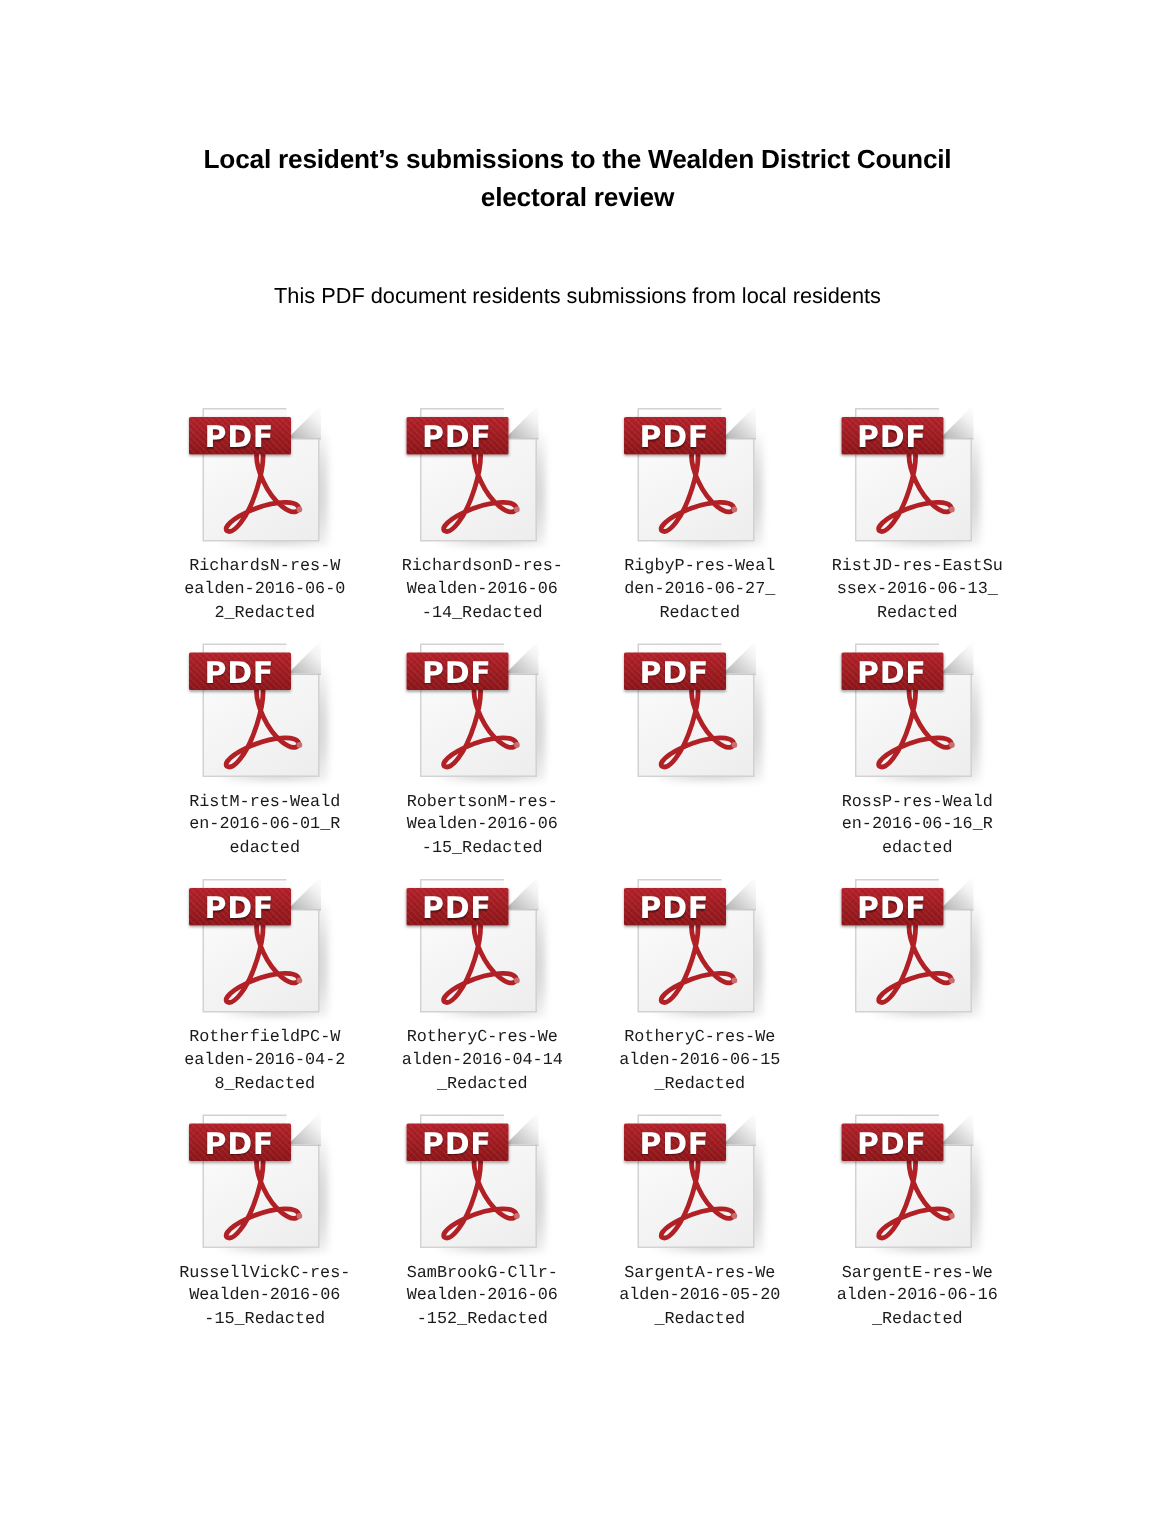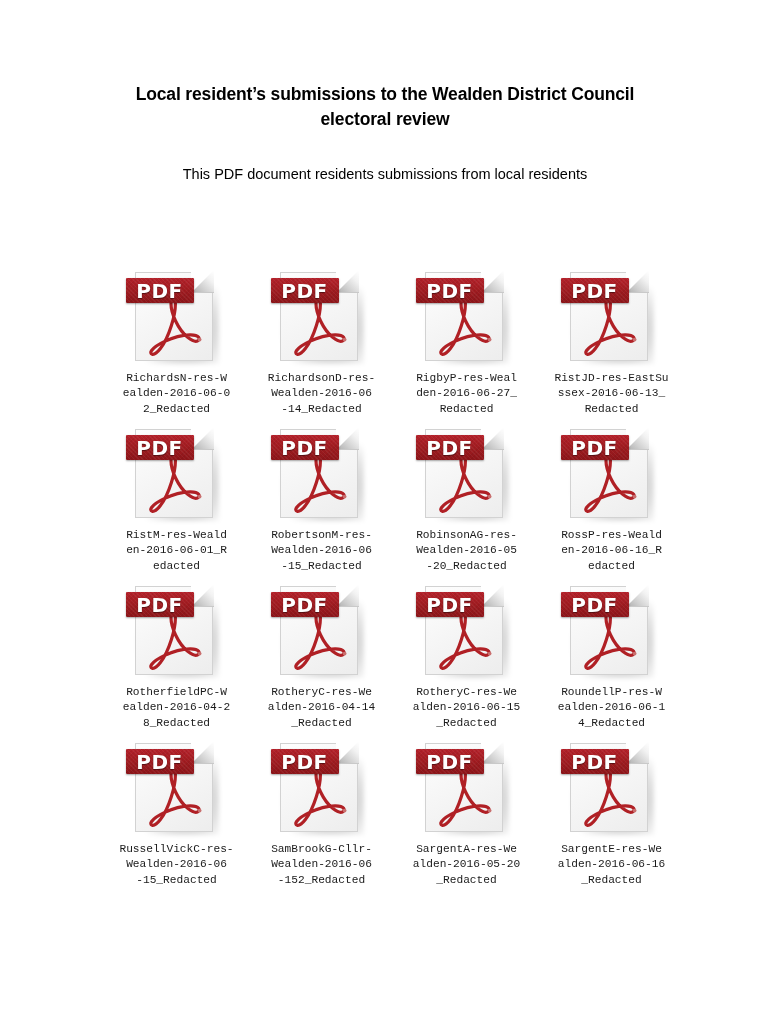--- a/index.html
+++ b/index.html
@@ -26,21 +26,21 @@
   
   .header {
     padding-top: 78px;
     text-align: center;
   }
   .doc-title {
     font-size: 17.5px;
     font-weight: bold;
     line-height: 1.42;
     letter-spacing: -0.15px;
-    margin: 4px auto;
+    margin: 16px auto;
     width: 560px;
     text-align: center;
   }
   .subtitle-1 {
     font-size: 14.5px;
     font-weight: normal;
     margin: 0 auto;
     padding-top: 28px;
     width: 600px;
     line-height: 1.4;
@@ -344,23 +344,20 @@
                  C41.6 41.1 31.8 43.6 23.7 47.4 C17.5 50.3 12.6 53.7 10.6 56.5
                  C9.3 58.3 9.6 59.8 11.1 60.2 C13.2 60.8 16.3 58.6 19.4 54.6
                  C23.6 49.2 27.6 40.5 30.4 31.6 C33.0 23.3 34.4 15.3 34.4 10.0
                  C34.4 6.3 33.9 4.2 32.6 3.7" fill="none" stroke="#B02025" stroke-width="3.2" stroke-linecap="round" stroke-linejoin="round"></path>
         <circle cx="58.6" cy="45.6" r="1.9" fill="#C9706F"></circle>
       </svg>
       <div class="icon-banner">
         <span class="icon-banner-text">PDF</span>
       </div>
     </div>
-    <div class="file-label">RobinsonAG-res-
-Wealden-2016-05
--20_Redacted</div>
   </div>
 
   <div class="file-item">
     <div class="pdf-icon">
       <div class="icon-shadow"></div>
       <div class="icon-page"></div>
       <div class="icon-fold"></div>
       <div class="icon-fold-tip"></div>
       <svg class="icon-swirl" viewBox="0 0 68 64">
         <path d="M34.5 3.5 C31.6 3.2 30.0 5.8 30.0 9.8 C30.0 15.5 32.0 21.5 34.6 27.0
@@ -469,23 +466,20 @@
                  C41.6 41.1 31.8 43.6 23.7 47.4 C17.5 50.3 12.6 53.7 10.6 56.5
                  C9.3 58.3 9.6 59.8 11.1 60.2 C13.2 60.8 16.3 58.6 19.4 54.6
                  C23.6 49.2 27.6 40.5 30.4 31.6 C33.0 23.3 34.4 15.3 34.4 10.0
                  C34.4 6.3 33.9 4.2 32.6 3.7" fill="none" stroke="#B02025" stroke-width="3.2" stroke-linecap="round" stroke-linejoin="round"></path>
         <circle cx="58.6" cy="45.6" r="1.9" fill="#C9706F"></circle>
       </svg>
       <div class="icon-banner">
         <span class="icon-banner-text">PDF</span>
       </div>
     </div>
-    <div class="file-label">RoundellP-res-W
-ealden-2016-06-1
-4_Redacted</div>
   </div>
 
   <div class="file-item">
     <div class="pdf-icon">
       <div class="icon-shadow"></div>
       <div class="icon-page"></div>
       <div class="icon-fold"></div>
       <div class="icon-fold-tip"></div>
       <svg class="icon-swirl" viewBox="0 0 68 64">
         <path d="M34.5 3.5 C31.6 3.2 30.0 5.8 30.0 9.8 C30.0 15.5 32.0 21.5 34.6 27.0

